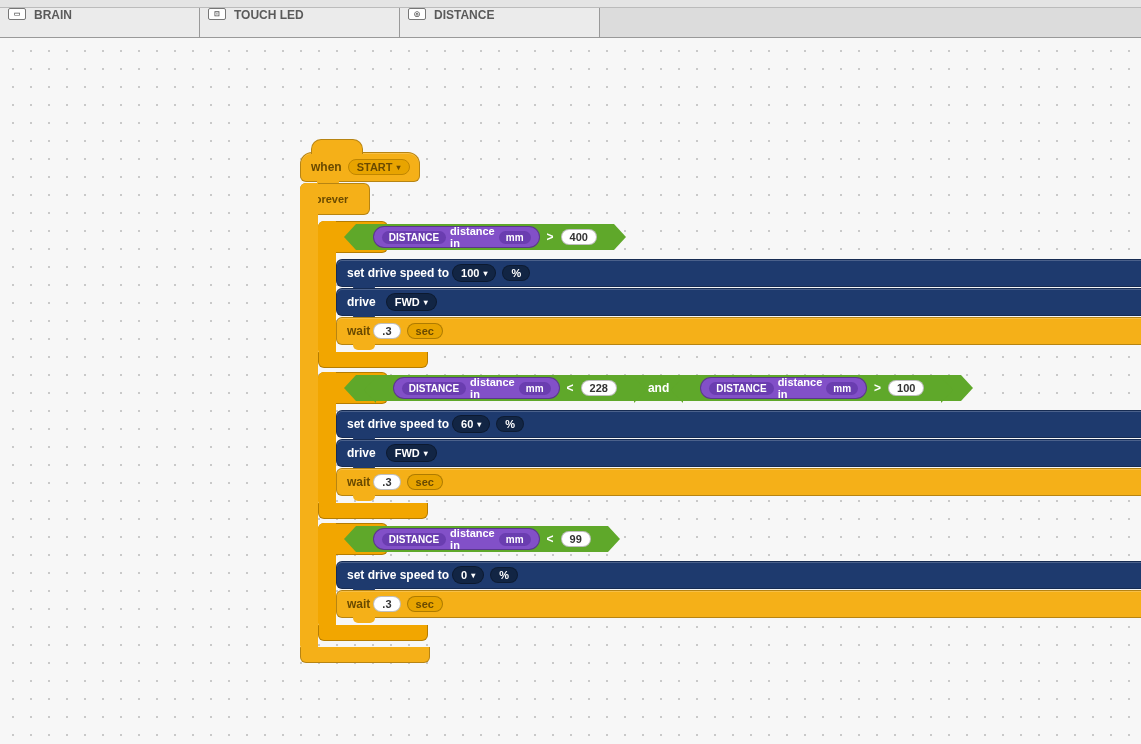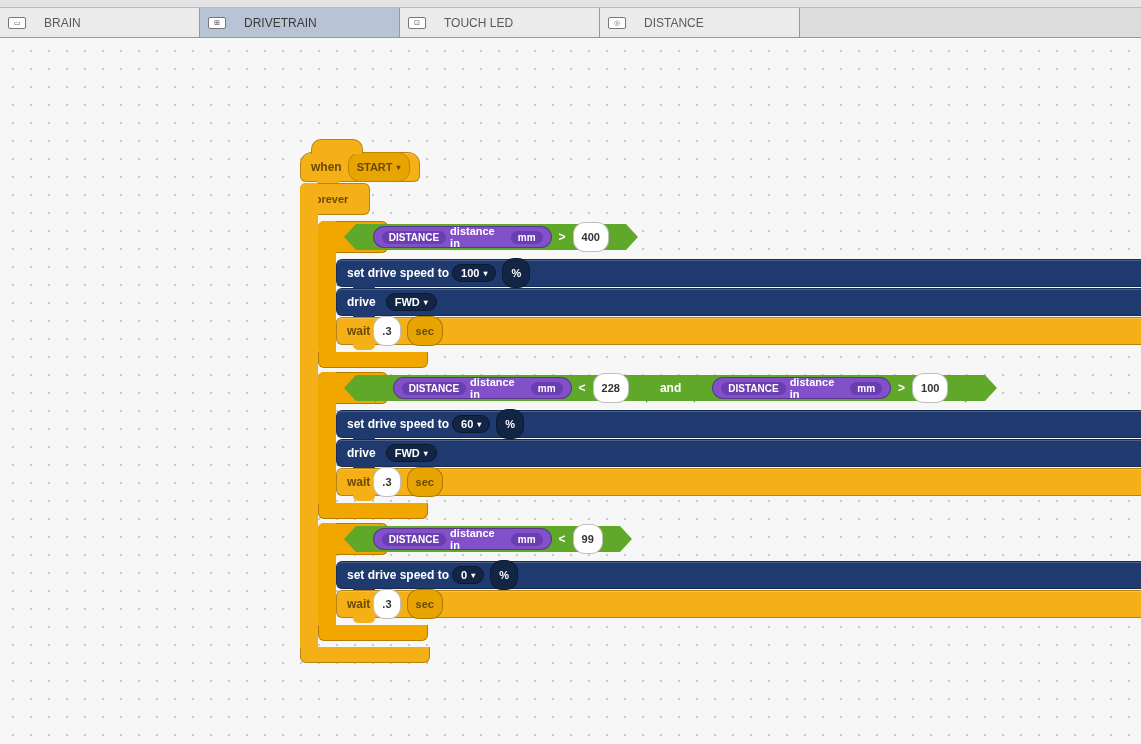--- a/index.html
+++ b/index.html
@@ -18,29 +18,28 @@
   }
   .tabs {
     display: flex;
     height: 30px;
     background: #dcdcdc;
     border-bottom: 1px solid #999;
   }
   .tab {
     width: 200px;
     display: flex;
-    align-items: center;
     padding: 0 8px;
     border-right: 1px solid #999;
-    font-weight: normal;
+    font-weight: bold;
     font-size: 12px;
     color: #5a5a5a;
     background: #ebebeb;
     cursor: pointer;
-    gap: 18px;
+    gap: 8px;
   }
   .tab.active {
     background: #b8c4d6;
     color: #3a3a3a;
   }
   .tab-icon {
     width: 18px;
     height: 12px;
     border: 1px solid #777;
     border-radius: 2px;
@@ -105,21 +104,21 @@
     background: inherit;
     border-radius: 10px 10px 0 0;
     border:1px solid rgba(0,0,0,.25);
     border-bottom:none;
   }
   .pill {
     display:inline-flex;
     align-items:center;
     border-radius: 12px;
     padding: 1px 8px;
-    height: 30px;
+    height: 16px;
     font-size: 11px;
     font-weight: bold;
     border:1px solid rgba(0,0,0,.25);
     margin: 0 3px;
   }
   .pill.white { background:#fff; color:#333;}
   .pill.yellow{ background:#f5b018; color:#6a4a00;}
   .drop {
     display:inline-flex;
     align-items:center;
@@ -172,21 +171,21 @@
     background:#6a3db0;
     border-radius:9px;
     padding:1px 7px;
     margin-right:4px;
     font-size:10px;
   }
   .reporter .unit {
     background:#6a3db0;
     border-radius:9px;
     padding:1px 7px;
-    margin-left:16px;
+    margin-left:4px;
     font-size:10px;
   }
   .op {
     color:#fff;
     font-weight:bold;
     margin:0 4px;
   }
   .gap { height:4px;}
   .c-wrap{position:relative;}
   .c-wrap .arm{
@@ -219,24 +218,20 @@
 </style>
 </head>
 <body>
 
 <div class="topbar"></div>
 
 <div class="tabs">
   <div class="tab">
     <span class="tab-icon">▭</span>
     <span>BRAIN</span>
-  </div>
-  <div class="tab active">
-    <span class="tab-icon">⊞</span>
-    <span>DRIVETRAIN</span>
   </div>
   <div class="tab">
     <span class="tab-icon">⊡</span>
     <span>TOUCH LED</span>
   </div>
   <div class="tab">
     <span class="tab-icon">◎</span>
     <span>DISTANCE</span>
   </div>
 </div>

